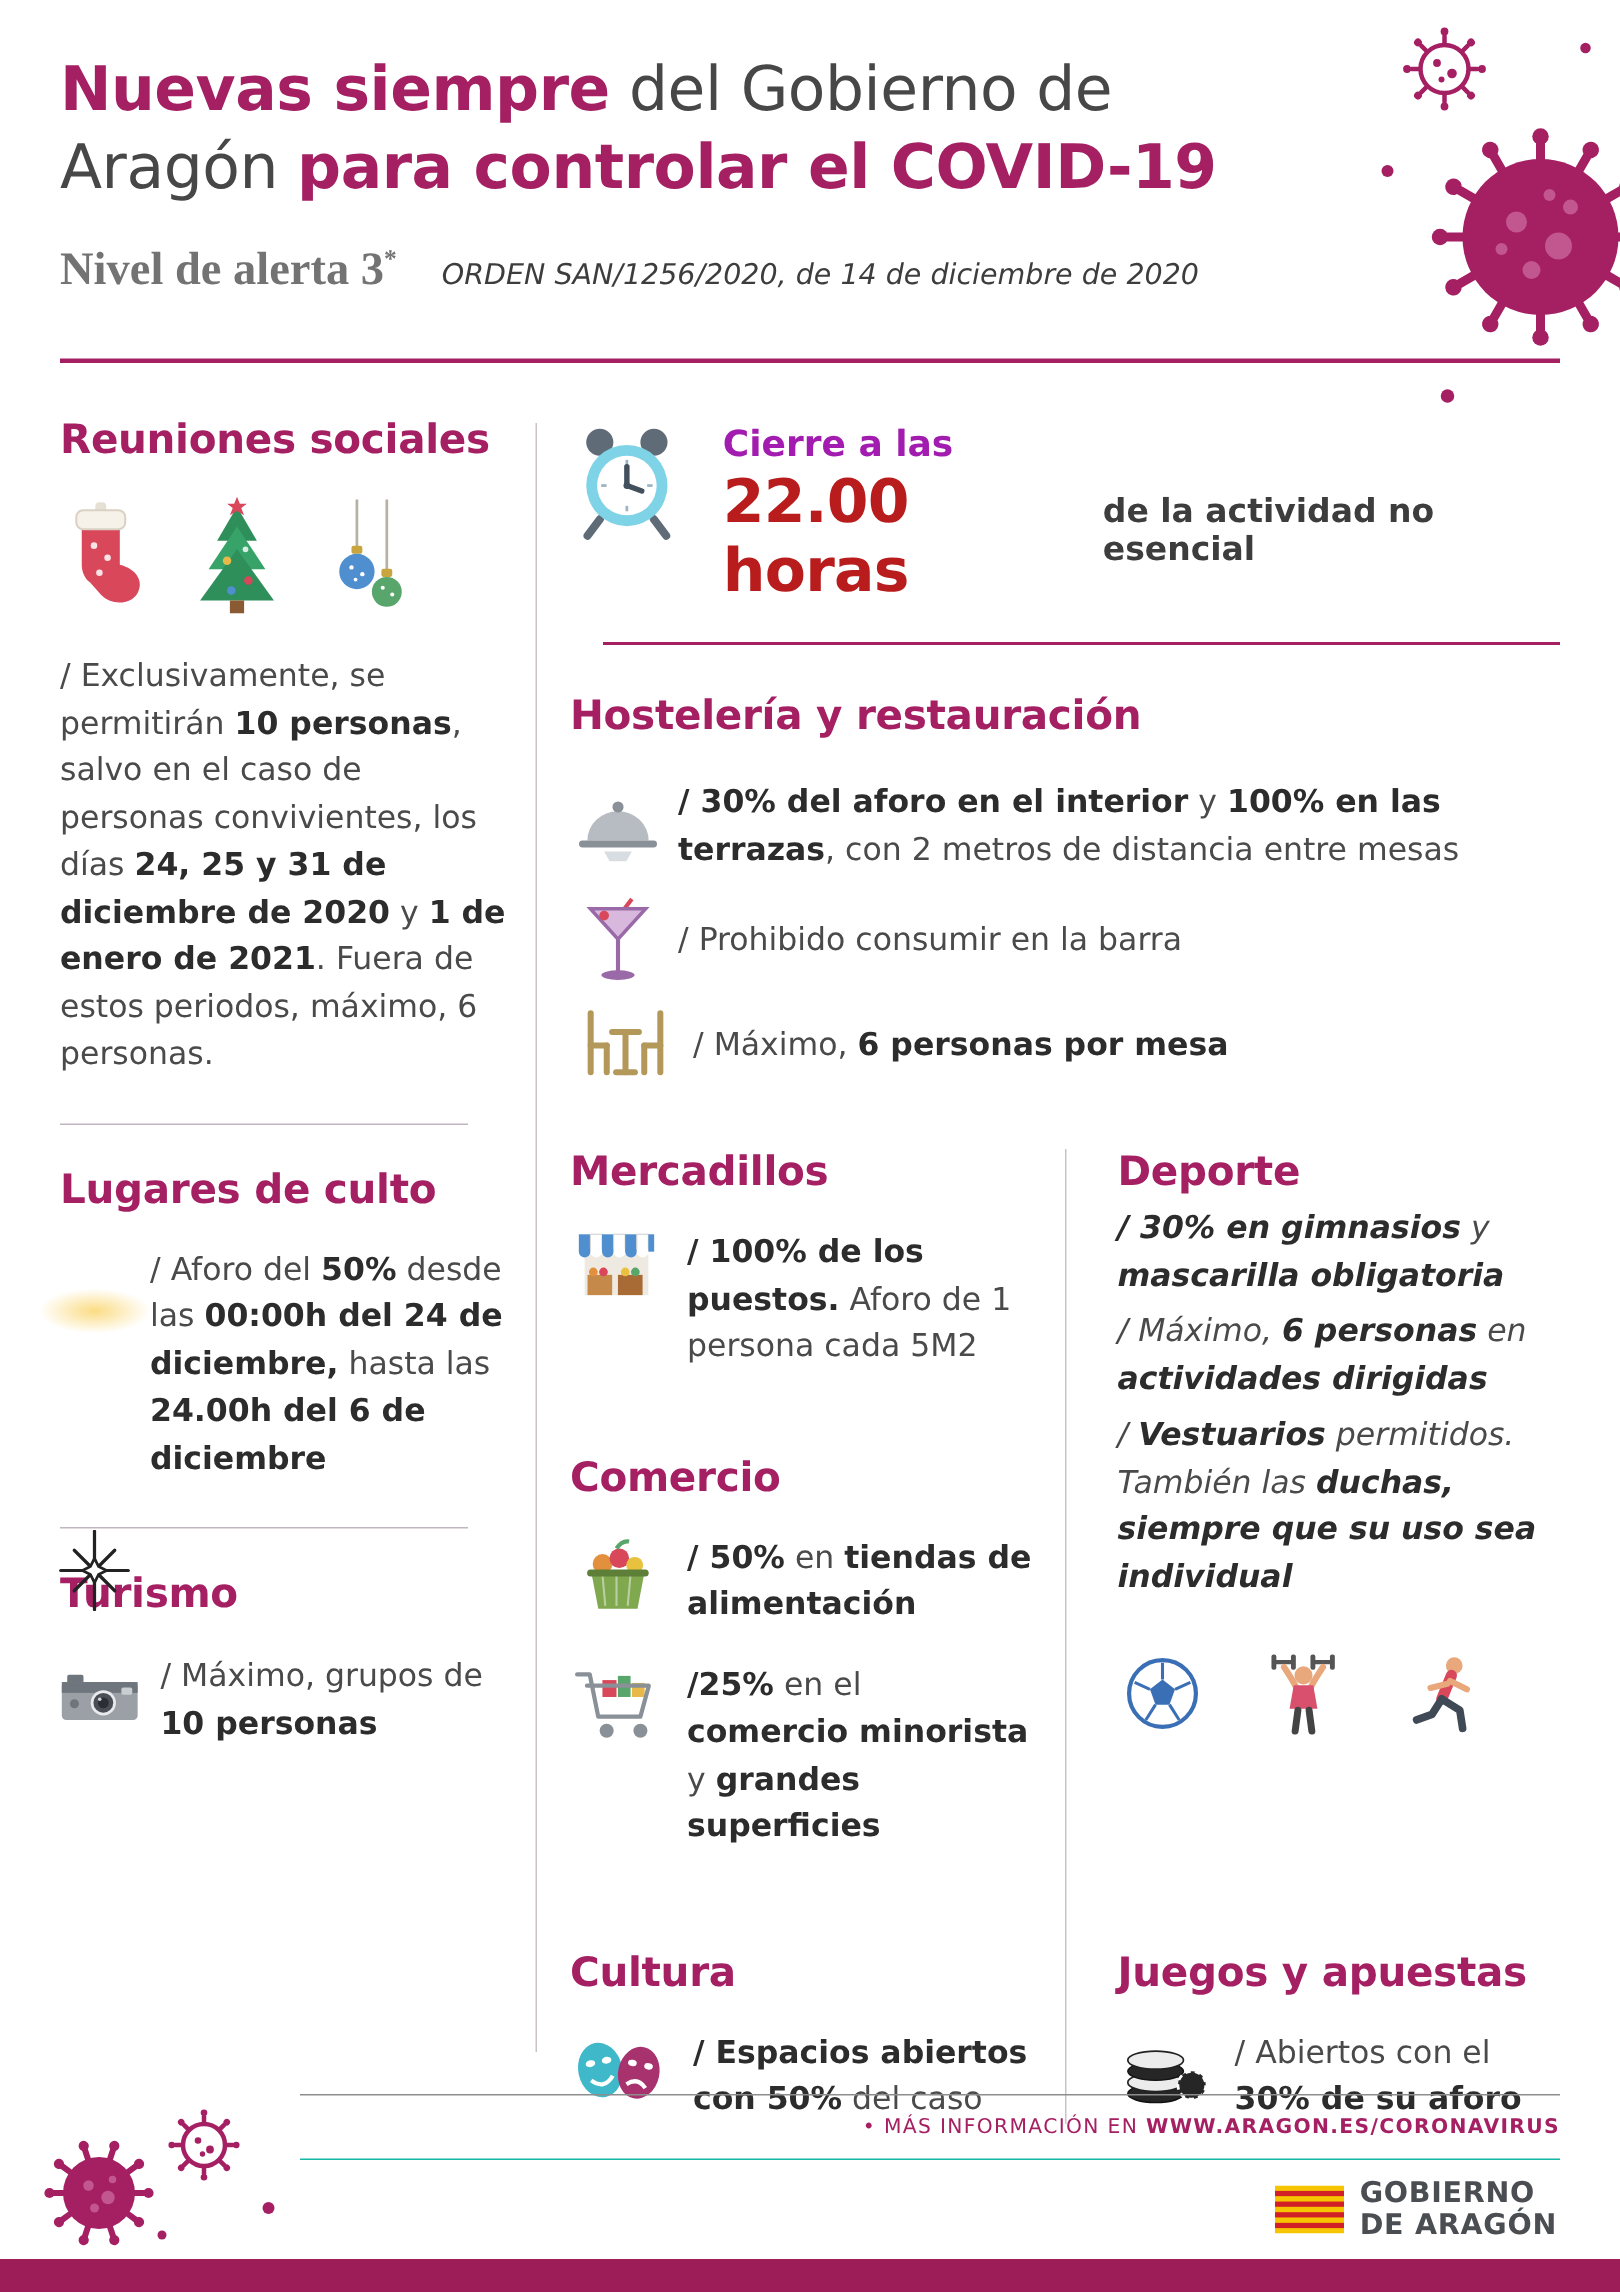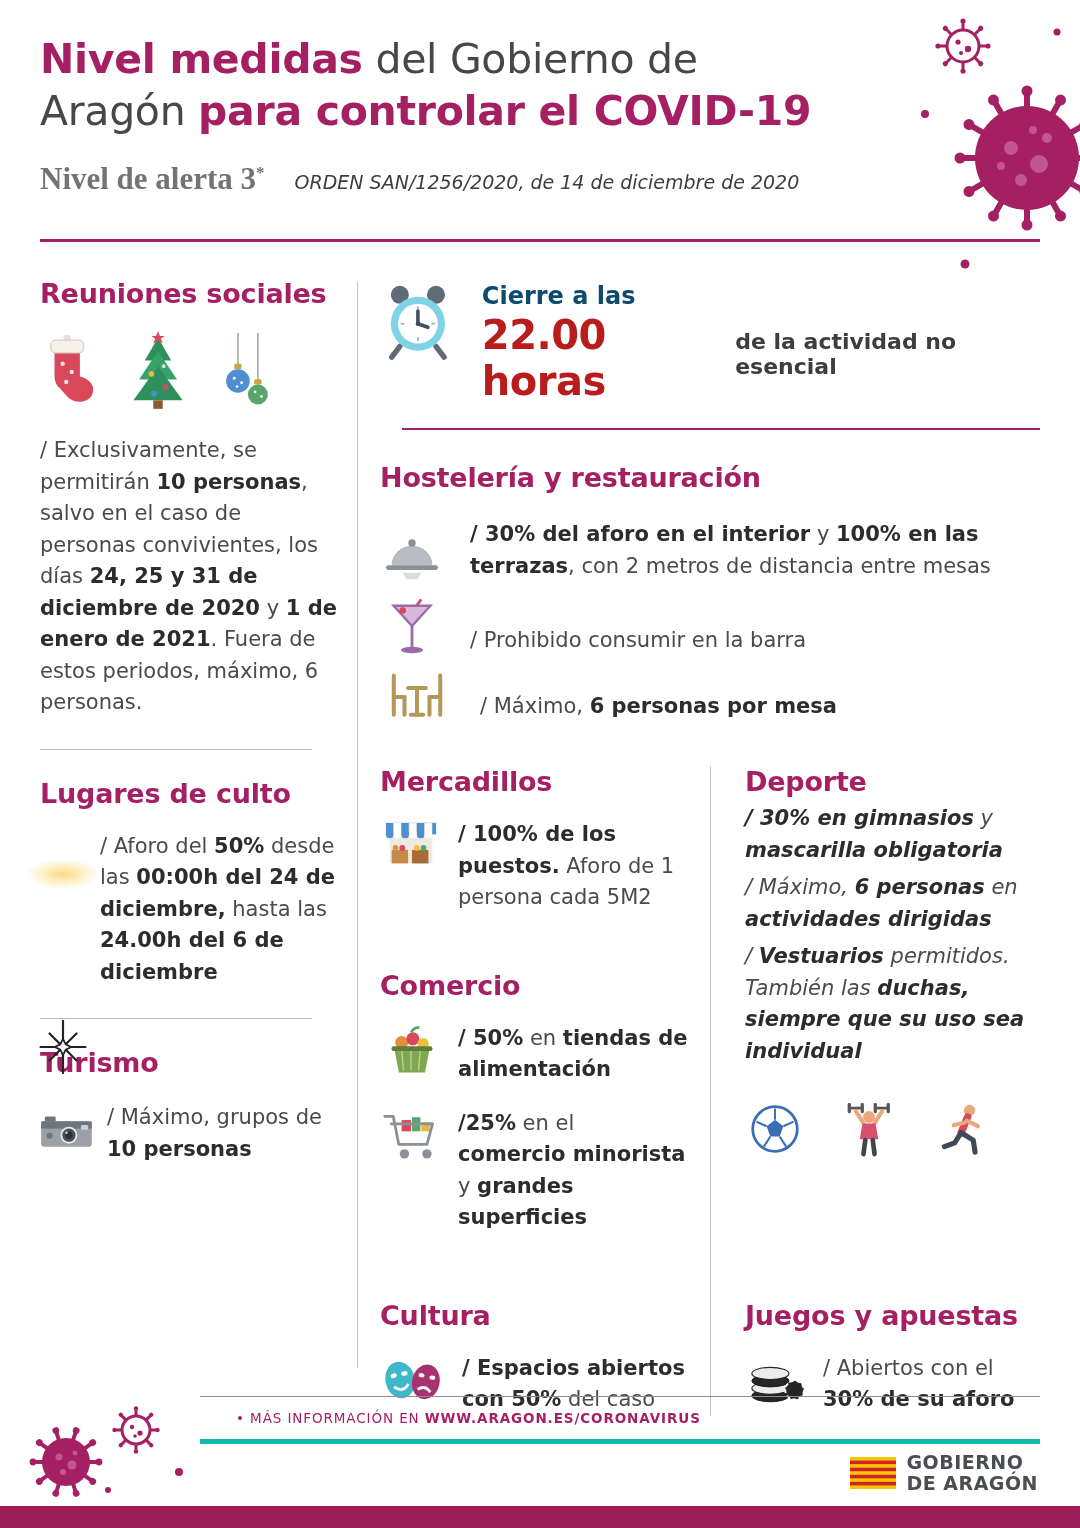--- a/index.html
+++ b/index.html
@@ -31,47 +31,47 @@
   .xmas-row { display:flex; align-items:flex-end; gap:24px; margin:20px 0 24px; }
   .hr-gray { border:0; border-top:1px solid #c2b4c0; width:272px; margin:30px 0 28px; }
   .culto-item { position:relative; padding-left:60px; margin-top:22px; margin-bottom:26px; }
   .glow { position:absolute; left:-14px; top:28px; width:74px; height:30px;
           background:radial-gradient(closest-side, rgba(250,214,110,0.85), rgba(250,214,110,0)); }
   .star-pos { position:absolute; left:-4px; top:6px; }
   .flex-item { display:flex; gap:14px; align-items:flex-start; margin-top:24px; }
 
   
   .cierre { display:flex; gap:26px; align-items:flex-start; margin-top:6px; }
-  .cierre-intro { font-size:24px; font-weight:700; color:#0c4a6e; padding-top:4px; }
+  .cierre-intro { font-size:24px; font-weight:700; color:#a21caf; padding-top:4px; }
   .cierre-line2 { display:flex; align-items:baseline; gap:12px; margin-top:2px; }
   .cierre-time { font-size:40px; font-weight:700; color:#b91c1c; letter-spacing:-0.5px; }
   .cierre-rest { font-size:22px; font-weight:700; color:#3d3d3d; }
   .hr-accent { border:0; height:2px; background:#a51f63; margin:24px 0 0 22px; }
 
   
   .host-h { margin:32px 0 26px; }
-  .host-item { display:flex; gap:26px; margin-bottom:16px; align-items:flex-end; }
+  .host-item { display:flex; gap:8px; margin-bottom:16px; align-items:center; }
   .host-icon { flex:0 0 64px; display:flex; justify-content:center; }
 
   
   .two-col { display:grid; grid-template-columns:330px 1fr; margin-top:44px; }
   .cell { min-height:10px; }
   .cell-m { padding-right:22px; }
   .cell-r { border-left:1px solid #c9c2c8; padding-left:34px; }
   .row2 { padding-top:66px; }
   .icon-item { display:flex; gap:16px; margin-top:22px; align-items:flex-start; }
   .icon-box { flex:0 0 62px; display:flex; justify-content:center; }
   .h-gap { margin-top:56px; }
   .dep-item { margin-top:6px;font-style:italic; }
   .sport-row { display:flex; gap:42px; align-items:center; margin-top:34px; margin-left:4px; }
 
   
   .footer-band { position:absolute; left:200px; right:40px; top:1396px;
-                 border-top:1px solid #8d8d8d; border-bottom:5px solid #14b8a6;
-                 padding:13px 0 13px 36px; display:flex; align-items:center; gap:10px; }
+                 border-top:1px solid #8d8d8d; border-bottom:1px solid #14b8a6;
+                 padding:13px 0 13px 36px; display:flex; align-items:center; gap:10px;justify-content:flex-end; }
   .footer-text { font-size:13.5px; letter-spacing:0.9px; color:#a51f63; }
   .footer-text .link { font-weight:700; cursor:pointer; }
   .logo { position:absolute; right:42px; top:1452px; display:flex; align-items:center; gap:10px; }
   .logo-text { font-size:19px; font-weight:700; color:#4a4d52; letter-spacing:0.5px; line-height:1.1; }
   .bottom-bar { position:absolute; left:0; right:0; bottom:0; height:22px; background:#9d1d58; }
 
   .virus-tr { position:absolute; right:0; top:6px; }
   .virus-bl { position:absolute; left:16px; top:1398px; }
 </style>
 </head>
@@ -180,21 +180,21 @@
           <circle cx="6" cy="-28" r="4"></circle>
           <circle cx="-26" cy="8" r="4"></circle>
       </g>
     </g>
     <circle cx="20" cy="108" r="4" fill="#a51f63"></circle>
     <circle cx="152" cy="26" r="3.5" fill="#a51f63"></circle>
     <circle cx="60" cy="258" r="4.5" fill="#a51f63"></circle>
   </svg>
 
   <header class="header">
-    <h1 class="title"><b>Nivel medidas</b><span> del Gobierno de</span><br><span>Aragón </span><b>para controlar el COVID-19</b></h1>
+    <h1 class="title"><b>Nuevas siempre</b><span> del Gobierno de</span><br><span>Aragón </span><b>para controlar el COVID-19</b></h1>
     <div class="alert-row">
       <div class="alert"><span>Nivel de alerta 3</span><sup>*</sup></div>
       <div class="order">ORDEN SAN/1256/2020, de 14 de diciembre de 2020</div>
     </div>
   </header>
   <div class="header-rule"></div>
 
   <div class="vdiv vdiv-left"></div>
 
   <aside class="left-col">

